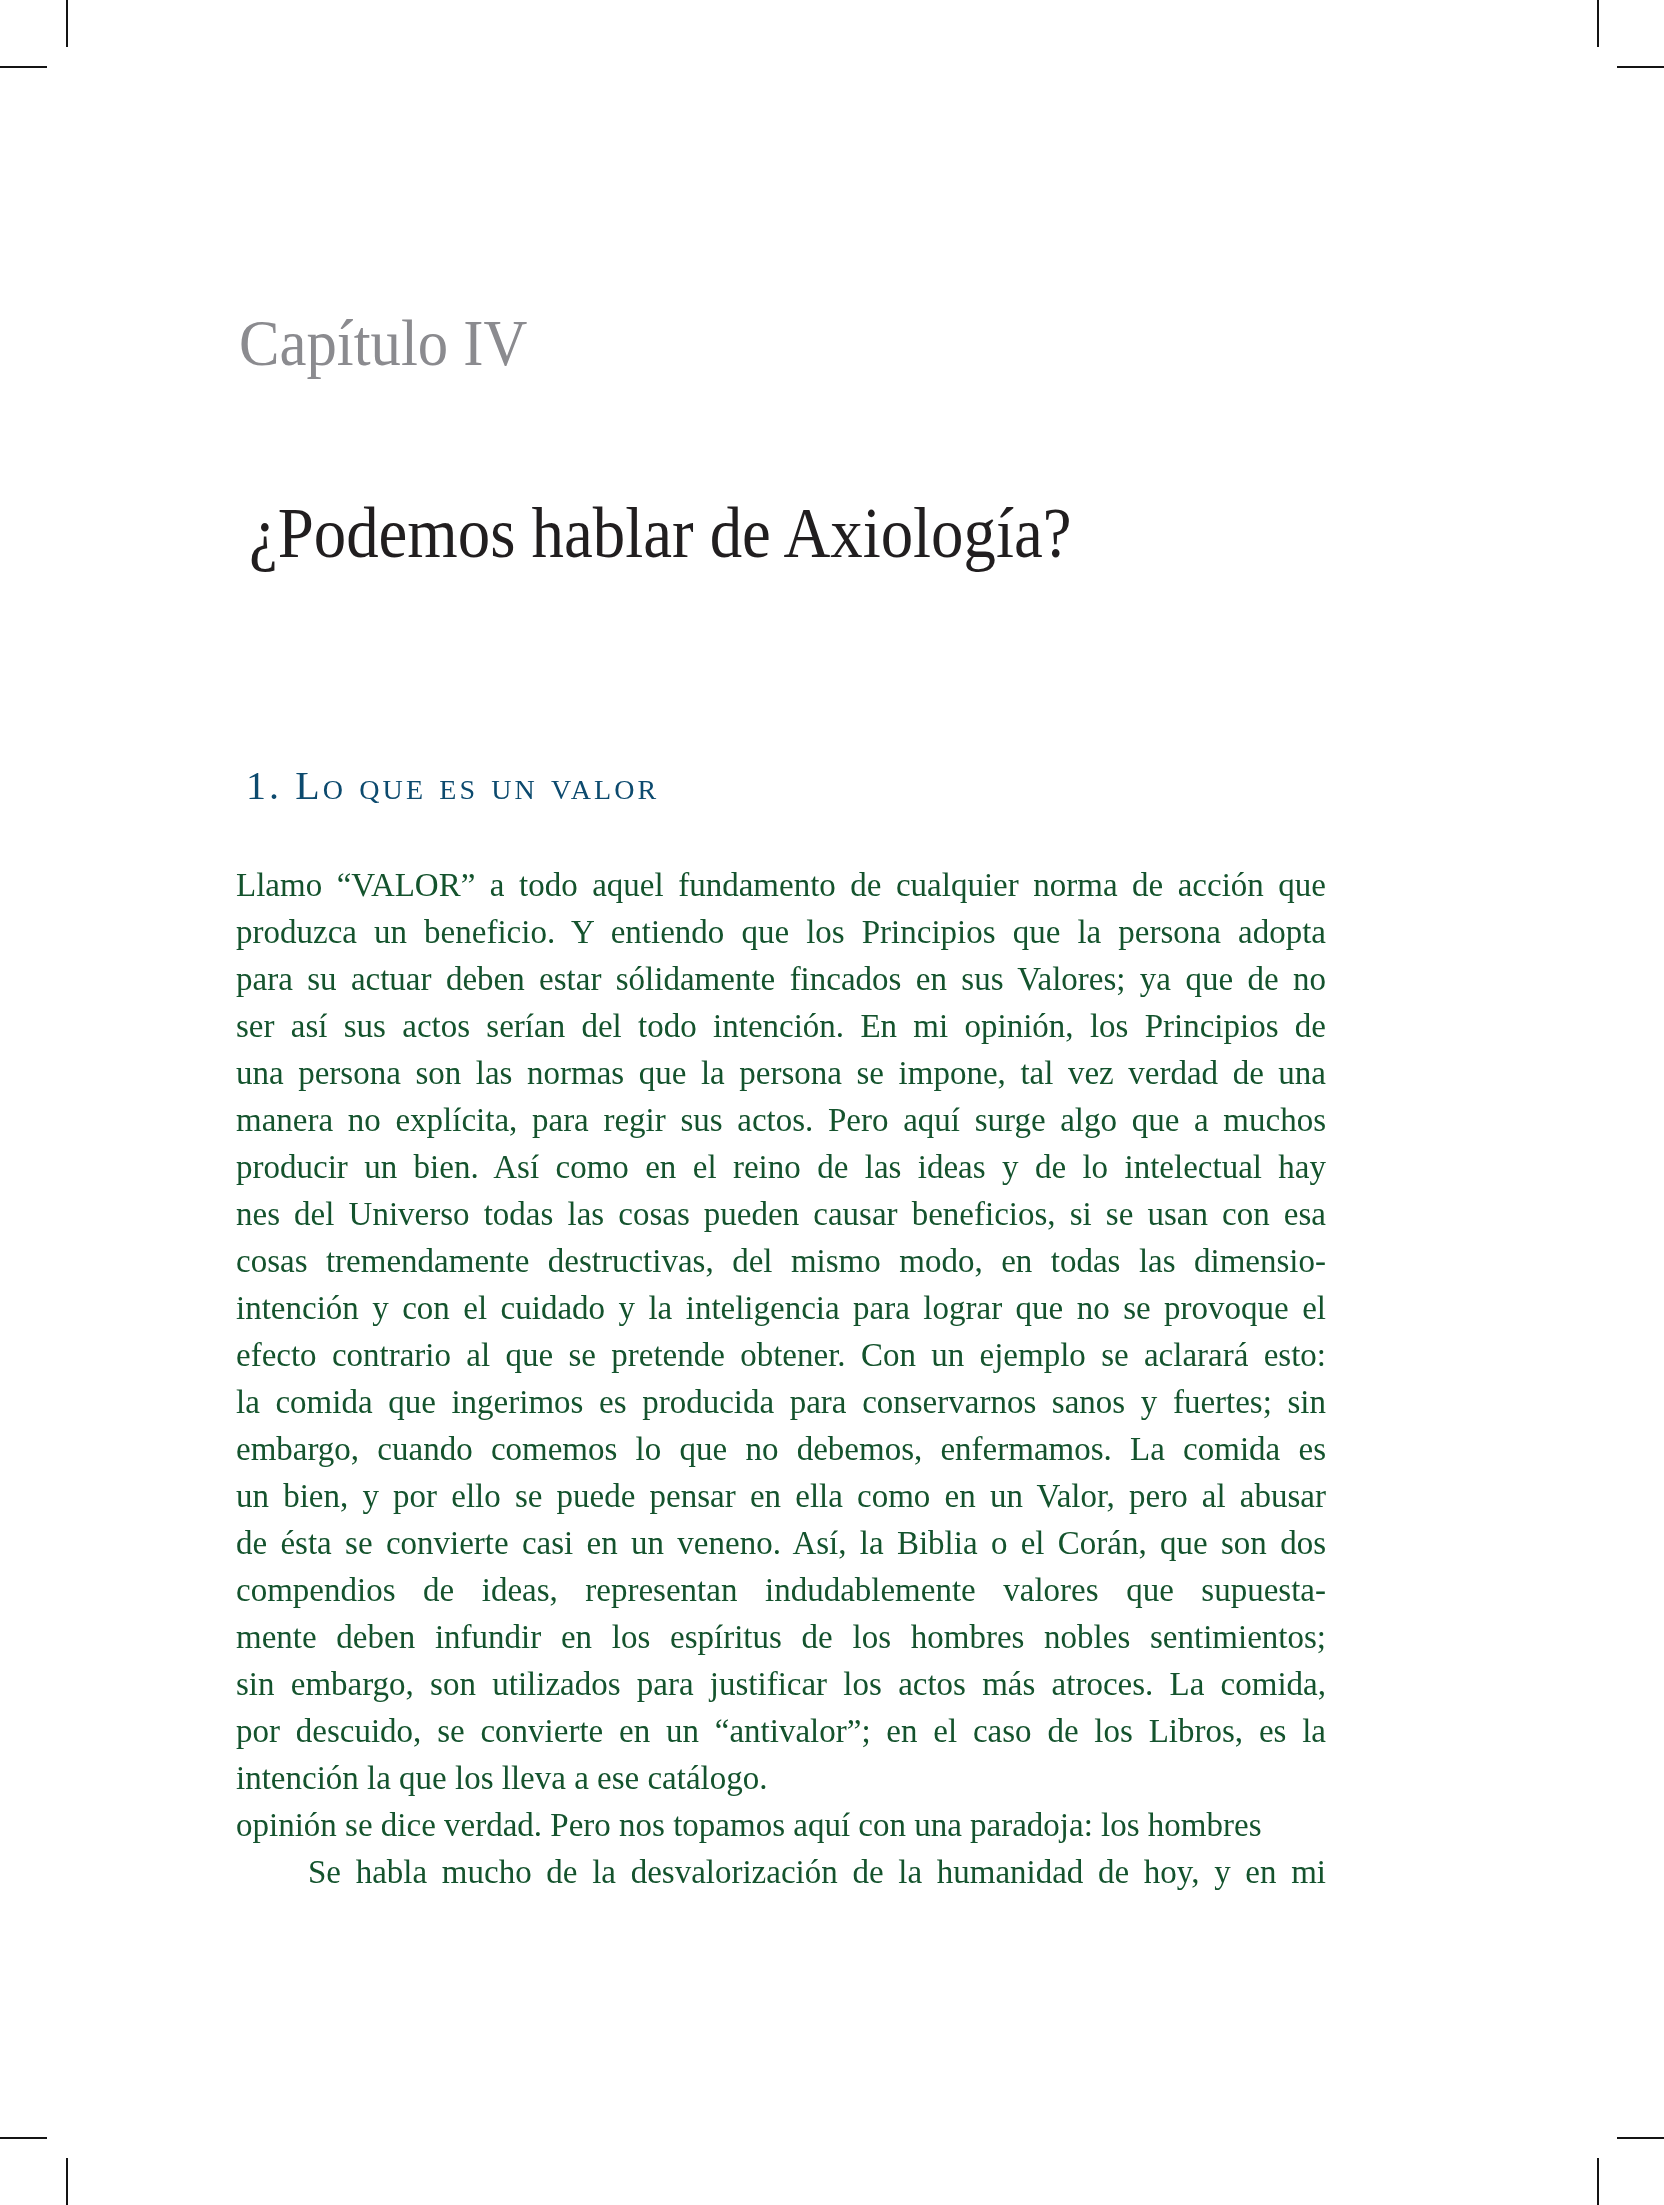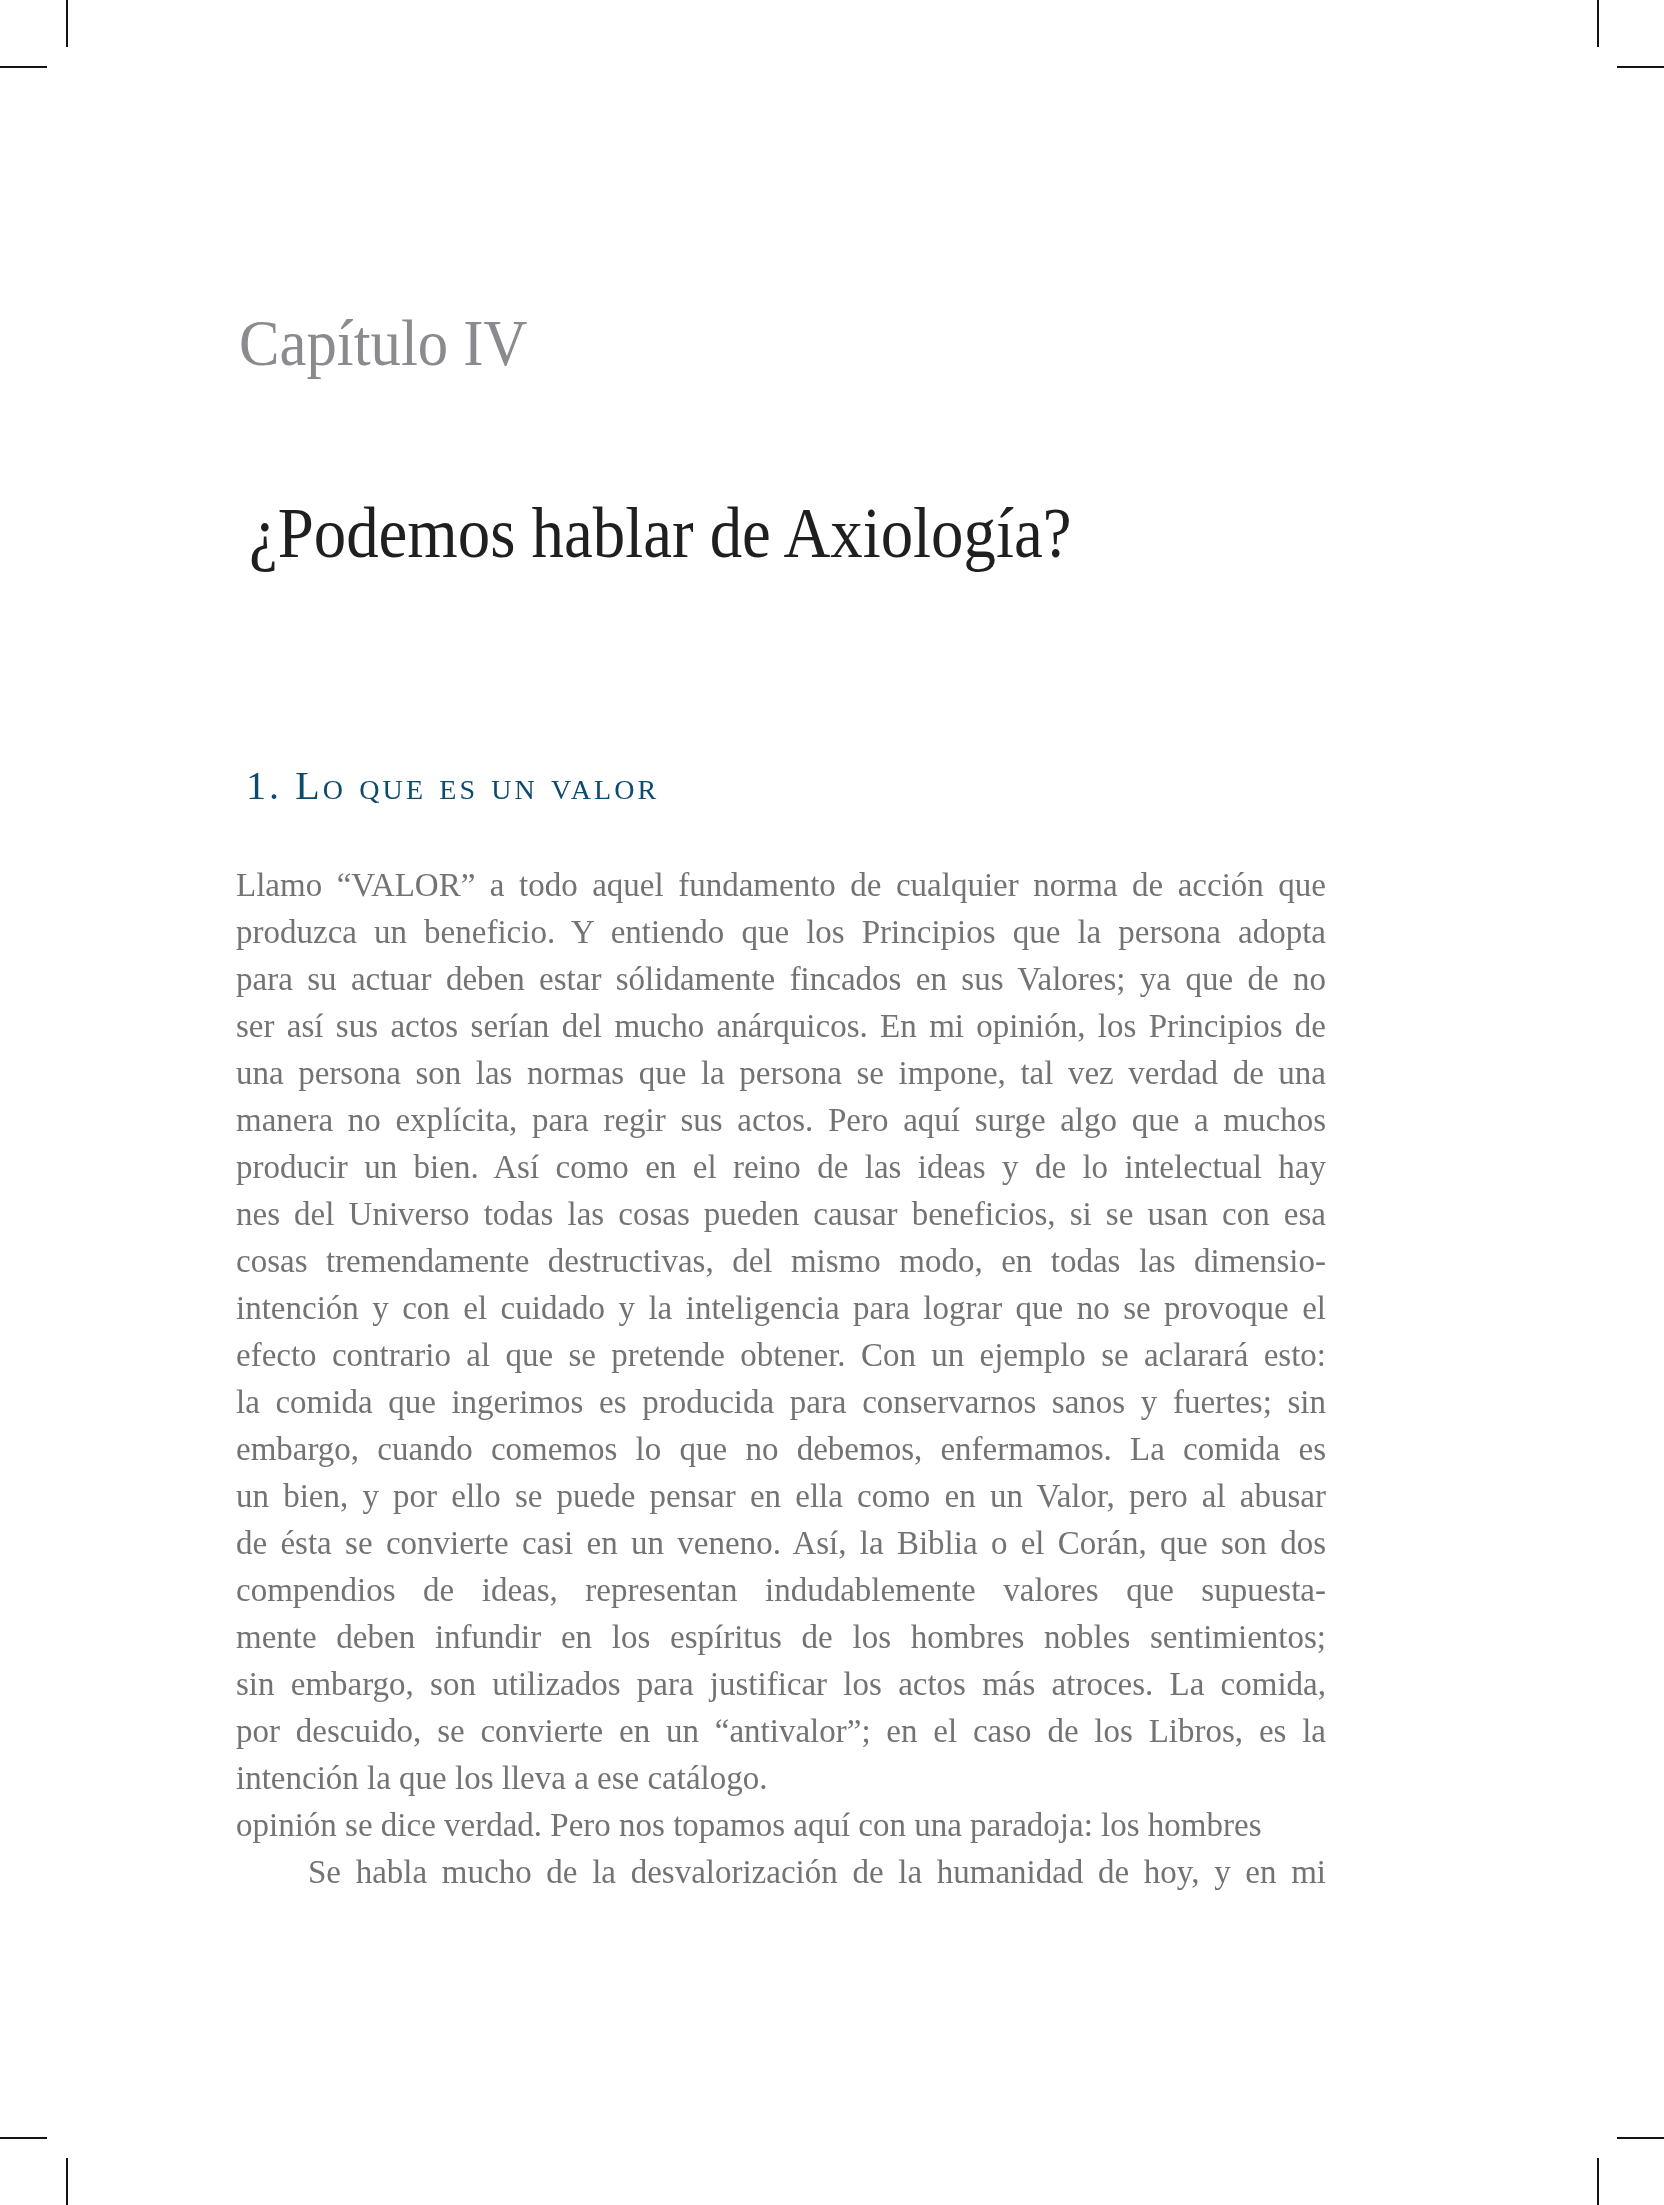--- a/index.html
+++ b/index.html
@@ -45,21 +45,21 @@
     letter-spacing:3.1px;
     color:#0c4a6e;
     white-space:nowrap;
   }
 
   
   #body-text{
     position:absolute;left:236px;top:862px;
     width:1090px;
     font-size:33px;line-height:47px;
-    color:#737373;
+    color:#14532d;
   }
   .bline{
     height:47px;
     white-space:nowrap;
     text-align:justify;
     text-align-last:justify;
   }
   .bline.last{
     text-align-last:left;
   }
@@ -84,21 +84,21 @@
   <div id="chapter">Capítulo IV</div>
 
   <div id="title">¿Podemos hablar de Axiología?</div>
 
   <div id="section-heading">1. Lo que es un valor</div>
 
   <div id="body-text">
       <div class="bline">Llamo “VALOR” a todo aquel fundamento de cualquier norma de acción que</div>
       <div class="bline">produzca un beneficio. Y entiendo que los Principios que la persona adopta</div>
       <div class="bline">para su actuar deben estar sólidamente fincados en sus Valores; ya que de no</div>
-      <div class="bline">ser así sus actos serían del mucho anárquicos. En mi opinión, los Principios de</div>
+      <div class="bline">ser así sus actos serían del todo intención. En mi opinión, los Principios de</div>
       <div class="bline">una persona son las normas que la persona se impone, tal vez verdad de una</div>
       <div class="bline">manera no explícita, para regir sus actos. Pero aquí surge algo que a muchos</div>
       <div class="bline">producir un bien. Así como en el reino de las ideas y de lo intelectual hay</div>
       <div class="bline">nes del Universo todas las cosas pueden causar beneficios, si se usan con esa</div>
       <div class="bline">cosas tremendamente destructivas, del mismo modo, en todas las dimensio-</div>
       <div class="bline">intención y con el cuidado y la inteligencia para lograr que no se provoque el</div>
       <div class="bline">efecto contrario al que se pretende obtener. Con un ejemplo se aclarará esto:</div>
       <div class="bline">la comida que ingerimos es producida para conservarnos sanos y fuertes; sin</div>
       <div class="bline">embargo, cuando comemos lo que no debemos, enfermamos. La comida es</div>
       <div class="bline">un bien, y por ello se puede pensar en ella como en un Valor, pero al abusar</div>

